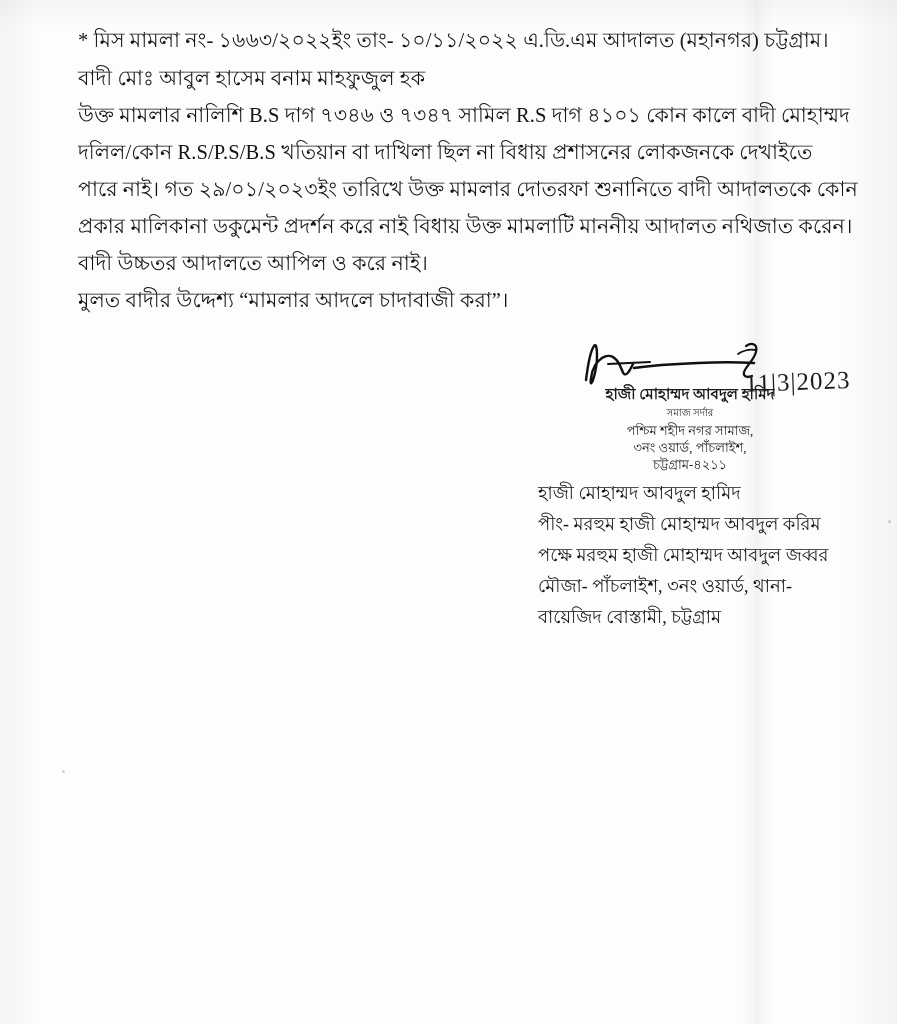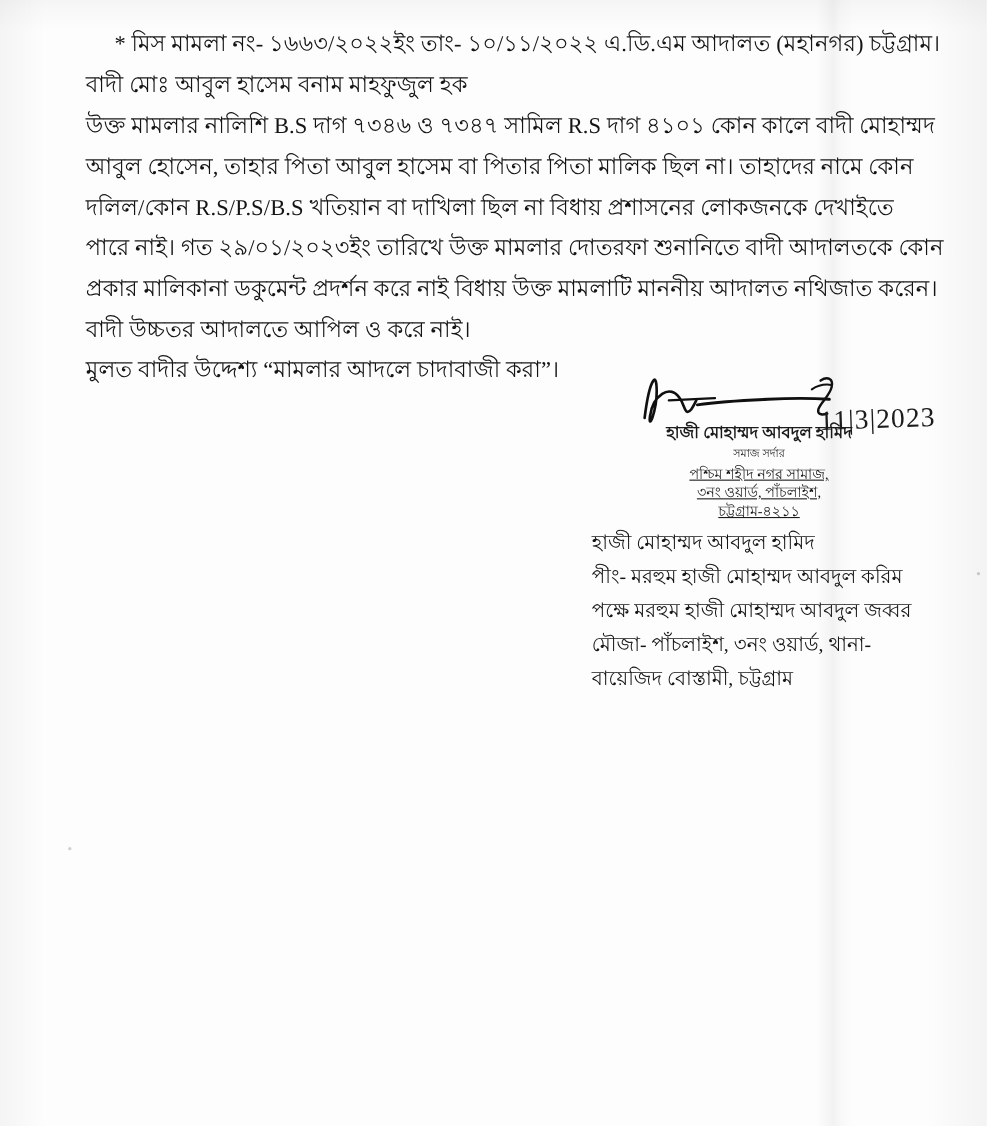--- a/index.html
+++ b/index.html
@@ -57,21 +57,20 @@
     text-align: justify;
     text-justify: inter-word;
     color: #141414;
   }
   .line {
     display: block;
     white-space: nowrap;
   }
   .case-line {
     margin-bottom: 1px;
-    margin-left: 26px;
   }
   
   .sig-area {
     position: absolute;
     left: 540px;
     top: 340px;
     width: 340px;
     height: 150px;
   }
   .sig-scribble {
@@ -104,21 +103,20 @@
     font-weight: bold;
     line-height: 20px;
   }
   .seal-role {
     font-size: 10px;
     line-height: 18px;
   }
   .seal-addr {
     font-size: 13px;
     line-height: 17px;
-    text-decoration: underline;
   }
   
   .closing {
     position: absolute;
     left: 538px;
     top: 478px;
     width: 350px;
     font-size: 18px;
     line-height: 31px;
     color: #141414;
@@ -140,21 +138,20 @@
 
 <div class="paper"></div>
 <div class="fold"></div>
 
 <div class="doc">
 
   <div class="body-text">
     <span class="line case-line">* মিস মামলা নং- ১৬৬৩/২০২২ইং তাং- ১০/১১/২০২২ এ.ডি.এম আদালত (মহানগর) চট্টগ্রাম।</span>
     <span class="line">বাদী মোঃ আবুল হাসেম বনাম মাহফুজুল হক</span>
     <span class="line">উক্ত মামলার নালিশি B.S দাগ ৭৩৪৬ ও ৭৩৪৭ সামিল R.S  দাগ ৪১০১ কোন কালে বাদী মোহাম্মদ</span>
-    <span class="line">আবুল হোসেন, তাহার পিতা আবুল হাসেম বা পিতার পিতা মালিক ছিল না। তাহাদের নামে কোন</span>
     <span class="line">দলিল/কোন R.S/P.S/B.S  খতিয়ান বা দাখিলা ছিল না বিধায় প্রশাসনের লোকজনকে দেখাইতে</span>
     <span class="line">পারে নাই। গত ২৯/০১/২০২৩ইং তারিখে উক্ত মামলার দোতরফা শুনানিতে বাদী আদালতকে কোন</span>
     <span class="line">প্রকার মালিকানা ডকুমেন্ট প্রদর্শন করে নাই বিধায় উক্ত মামলাটি মাননীয় আদালত নথিজাত করেন।</span>
     <span class="line">বাদী উচ্চতর আদালতে আপিল ও করে নাই।</span>
     <span class="line">মুলত বাদীর উদ্দেশ্য “মামলার আদলে চাদাবাজী করা”।</span>
   </div>
 
   <div class="sig-area">
 
     <svg class="sig-scribble" viewBox="0 0 210 48">

